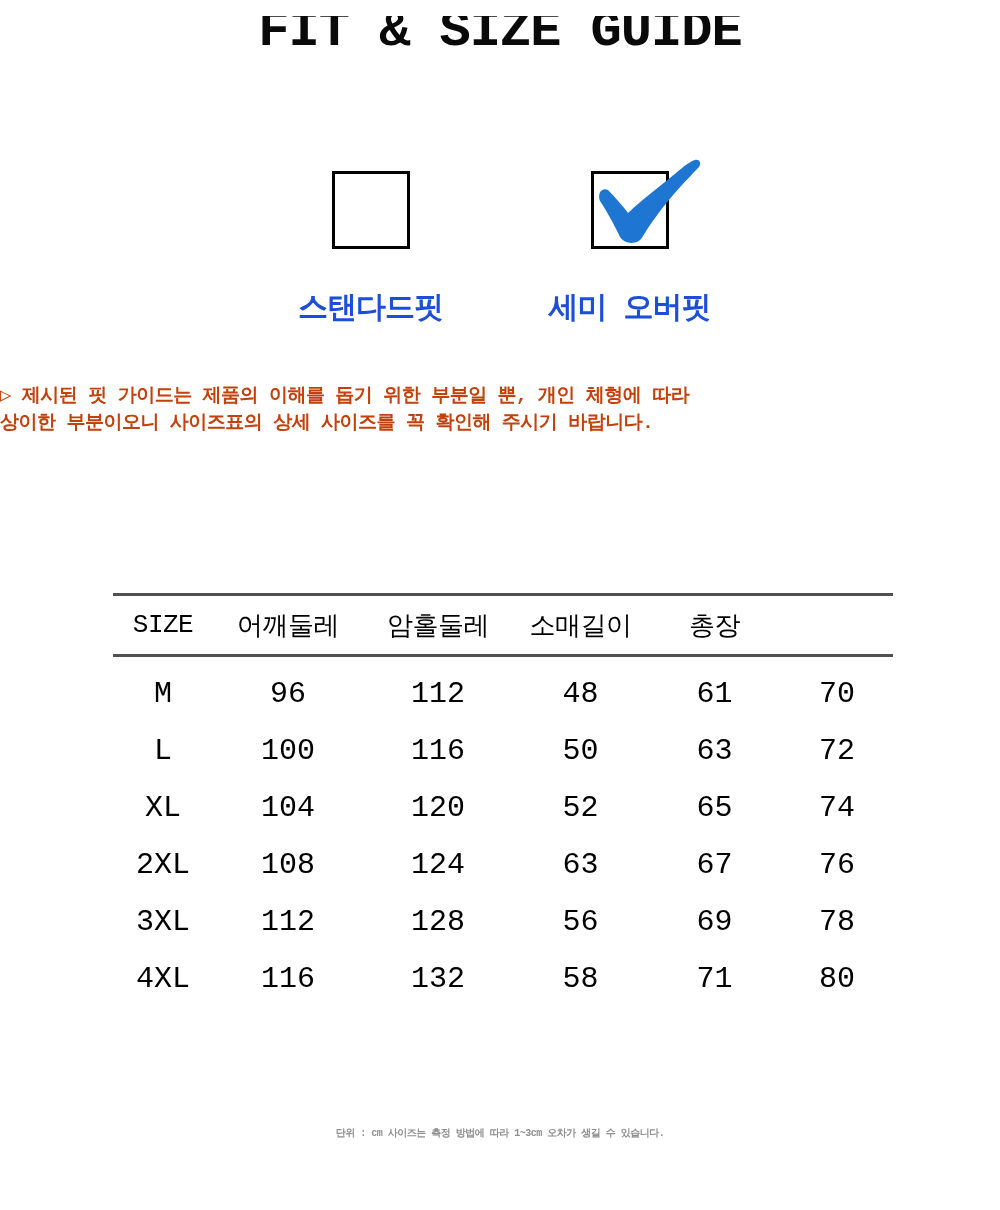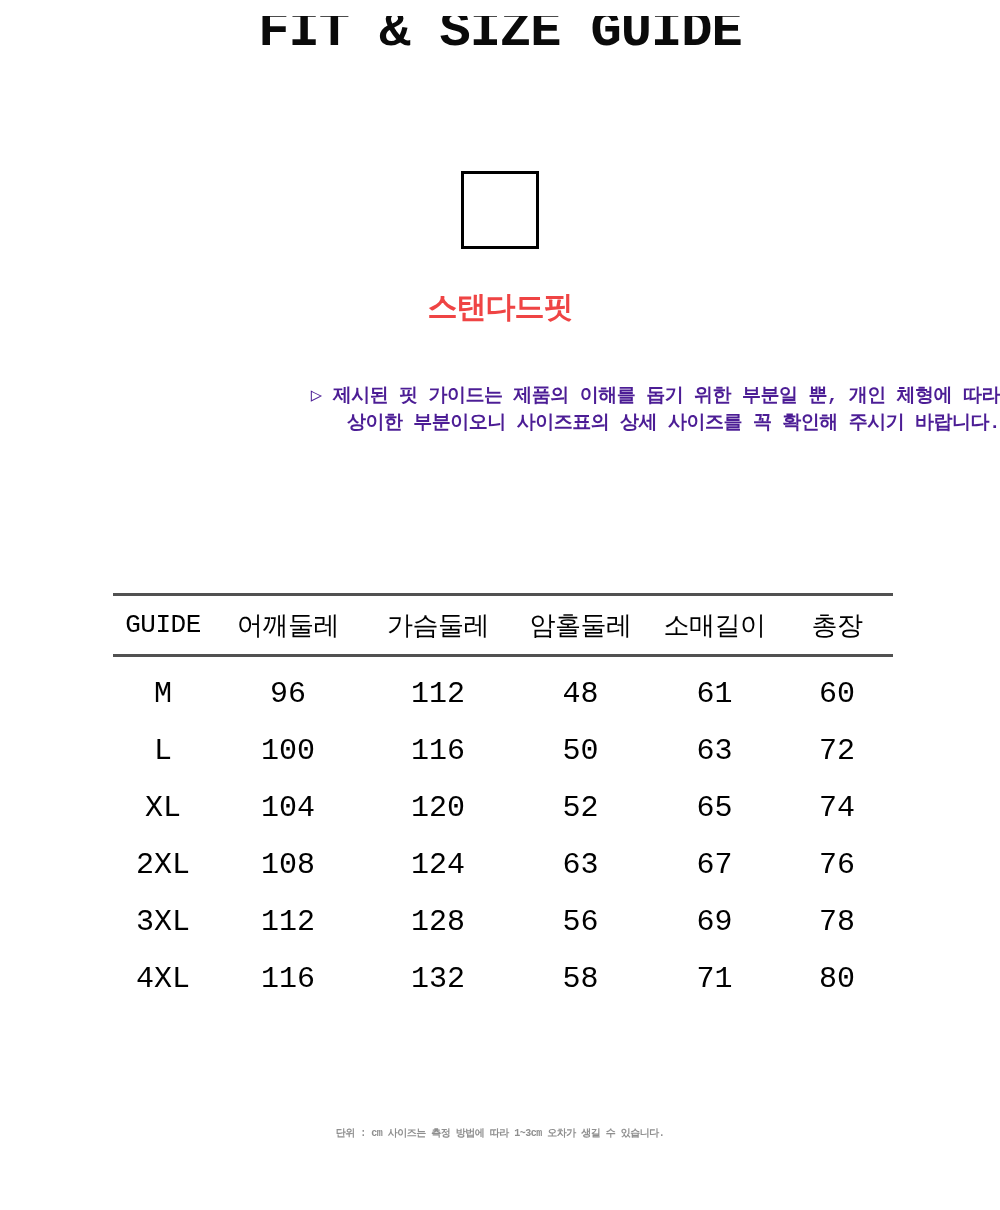--- a/index.html
+++ b/index.html
@@ -64,33 +64,33 @@
     width: 112px;
     height: 102px;
     overflow: visible;
   }
   .fit-label {
     margin-top: 38px;
     font-size: 30px;
     font-weight: 800;
     letter-spacing: -1px;
     white-space: nowrap;
-    color: #ef4444;
+    color: #1d4ed8;
   }
 
   
   .notice {
     position: absolute;
     top: 367px;
     left: 0;
     width: 100%;
-    text-align: right;
+    text-align: left;
     font-size: 19px;
     line-height: 27px;
-    color: #4c1d95;
+    color: #c2410c;
     font-weight: 600;
     letter-spacing: -0.5px;
   }
 
   
   .size-table {
     position: absolute;
     left: 113px;
     top: 577px;
     width: 780px;
@@ -143,44 +143,59 @@
 
 <div class="page">
 
   <h1 class="title">FIT &amp; SIZE GUIDE</h1>
 
   <div class="fit-options">
     <div class="fit-option">
       <div class="checkbox"></div>
       <div class="fit-label">스탠다드핏</div>
     </div>
+    <div class="fit-option">
+      <div class="checkbox">
+        <svg class="check-svg" viewBox="0 0 112 102" xmlns="http://www.w3.org/2000/svg" aria-hidden="true">
+          <path fill="#1e76d2" d="M 2 48
+            C -1 40, 4 34, 10 37
+            C 17 44, 24 52, 30 60
+            C 44 47, 62 33, 78 20
+            C 86 13, 93 8, 97 7
+            C 101 6, 104 10, 101 14
+            C 87 29, 67 48, 45 83
+            C 41 92, 27 92, 22 84
+            C 16 71, 8 57, 2 48 Z"></path>
+        </svg>
+      </div>
+      <div class="fit-label">세미 오버핏</div>
+    </div>
   </div>
 
   <div class="notice">
     <div>▷ 제시된 핏 가이드는 제품의 이해를 돕기 위한 부분일 뿐, 개인 체형에 따라</div>
     <div>상이한 부분이오니 사이즈표의 상세 사이즈를 꼭 확인해 주시기 바랍니다.</div>
   </div>
 
   <div class="size-table">
     <div class="t-header">
-      <div class="cell">GUIDE</div>
+      <div class="cell">SIZE</div>
       <div class="cell">어깨둘레</div>
-      <div class="cell">가슴둘레</div>
       <div class="cell">암홀둘레</div>
       <div class="cell">소매길이</div>
       <div class="cell">총장</div>
     </div>
     <div class="t-body">
       <div class="t-row">
         <div class="cell">M</div>
         <div class="cell">96</div>
         <div class="cell">112</div>
         <div class="cell">48</div>
         <div class="cell">61</div>
-        <div class="cell">60</div>
+        <div class="cell">70</div>
       </div>
       <div class="t-row">
         <div class="cell">L</div>
         <div class="cell">100</div>
         <div class="cell">116</div>
         <div class="cell">50</div>
         <div class="cell">63</div>
         <div class="cell">72</div>
       </div>
       <div class="t-row">

